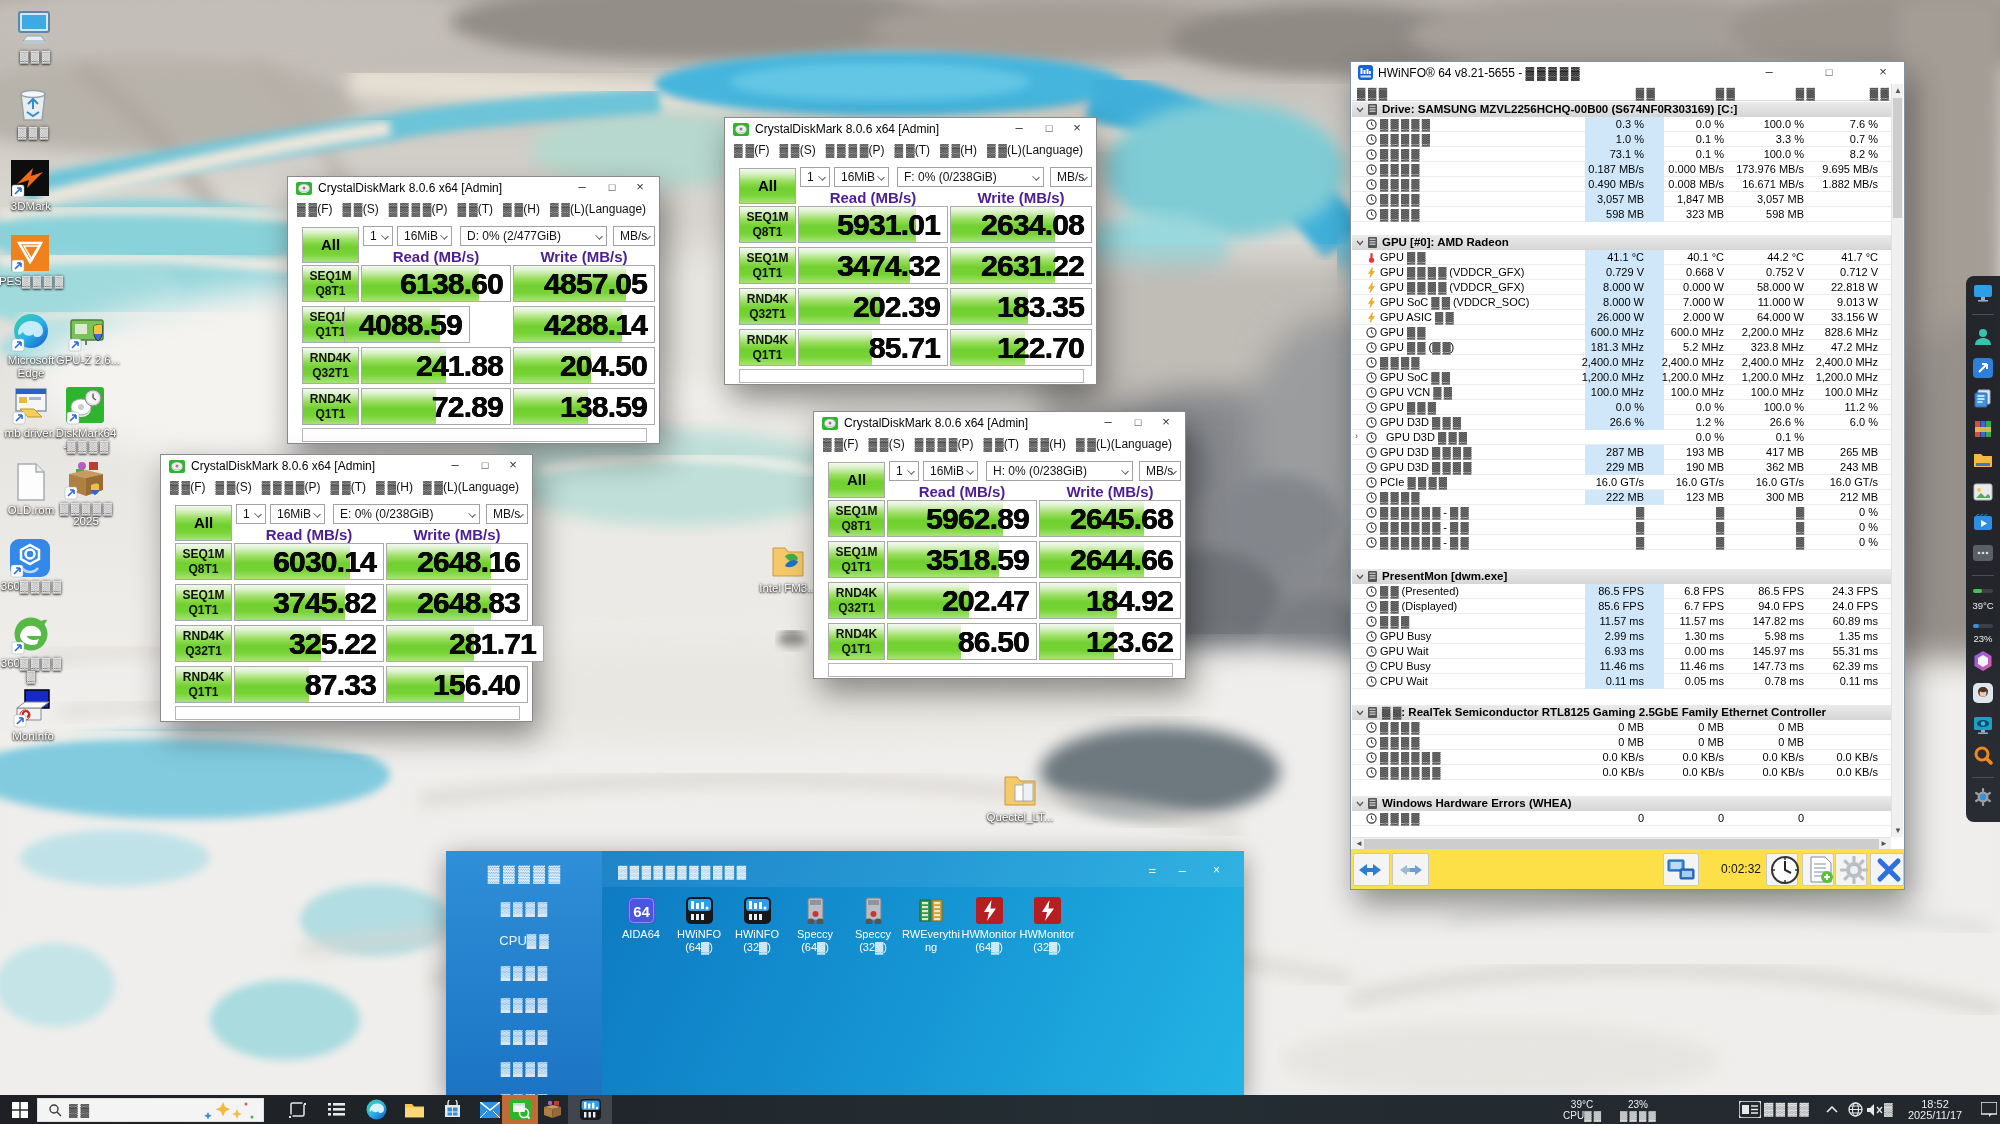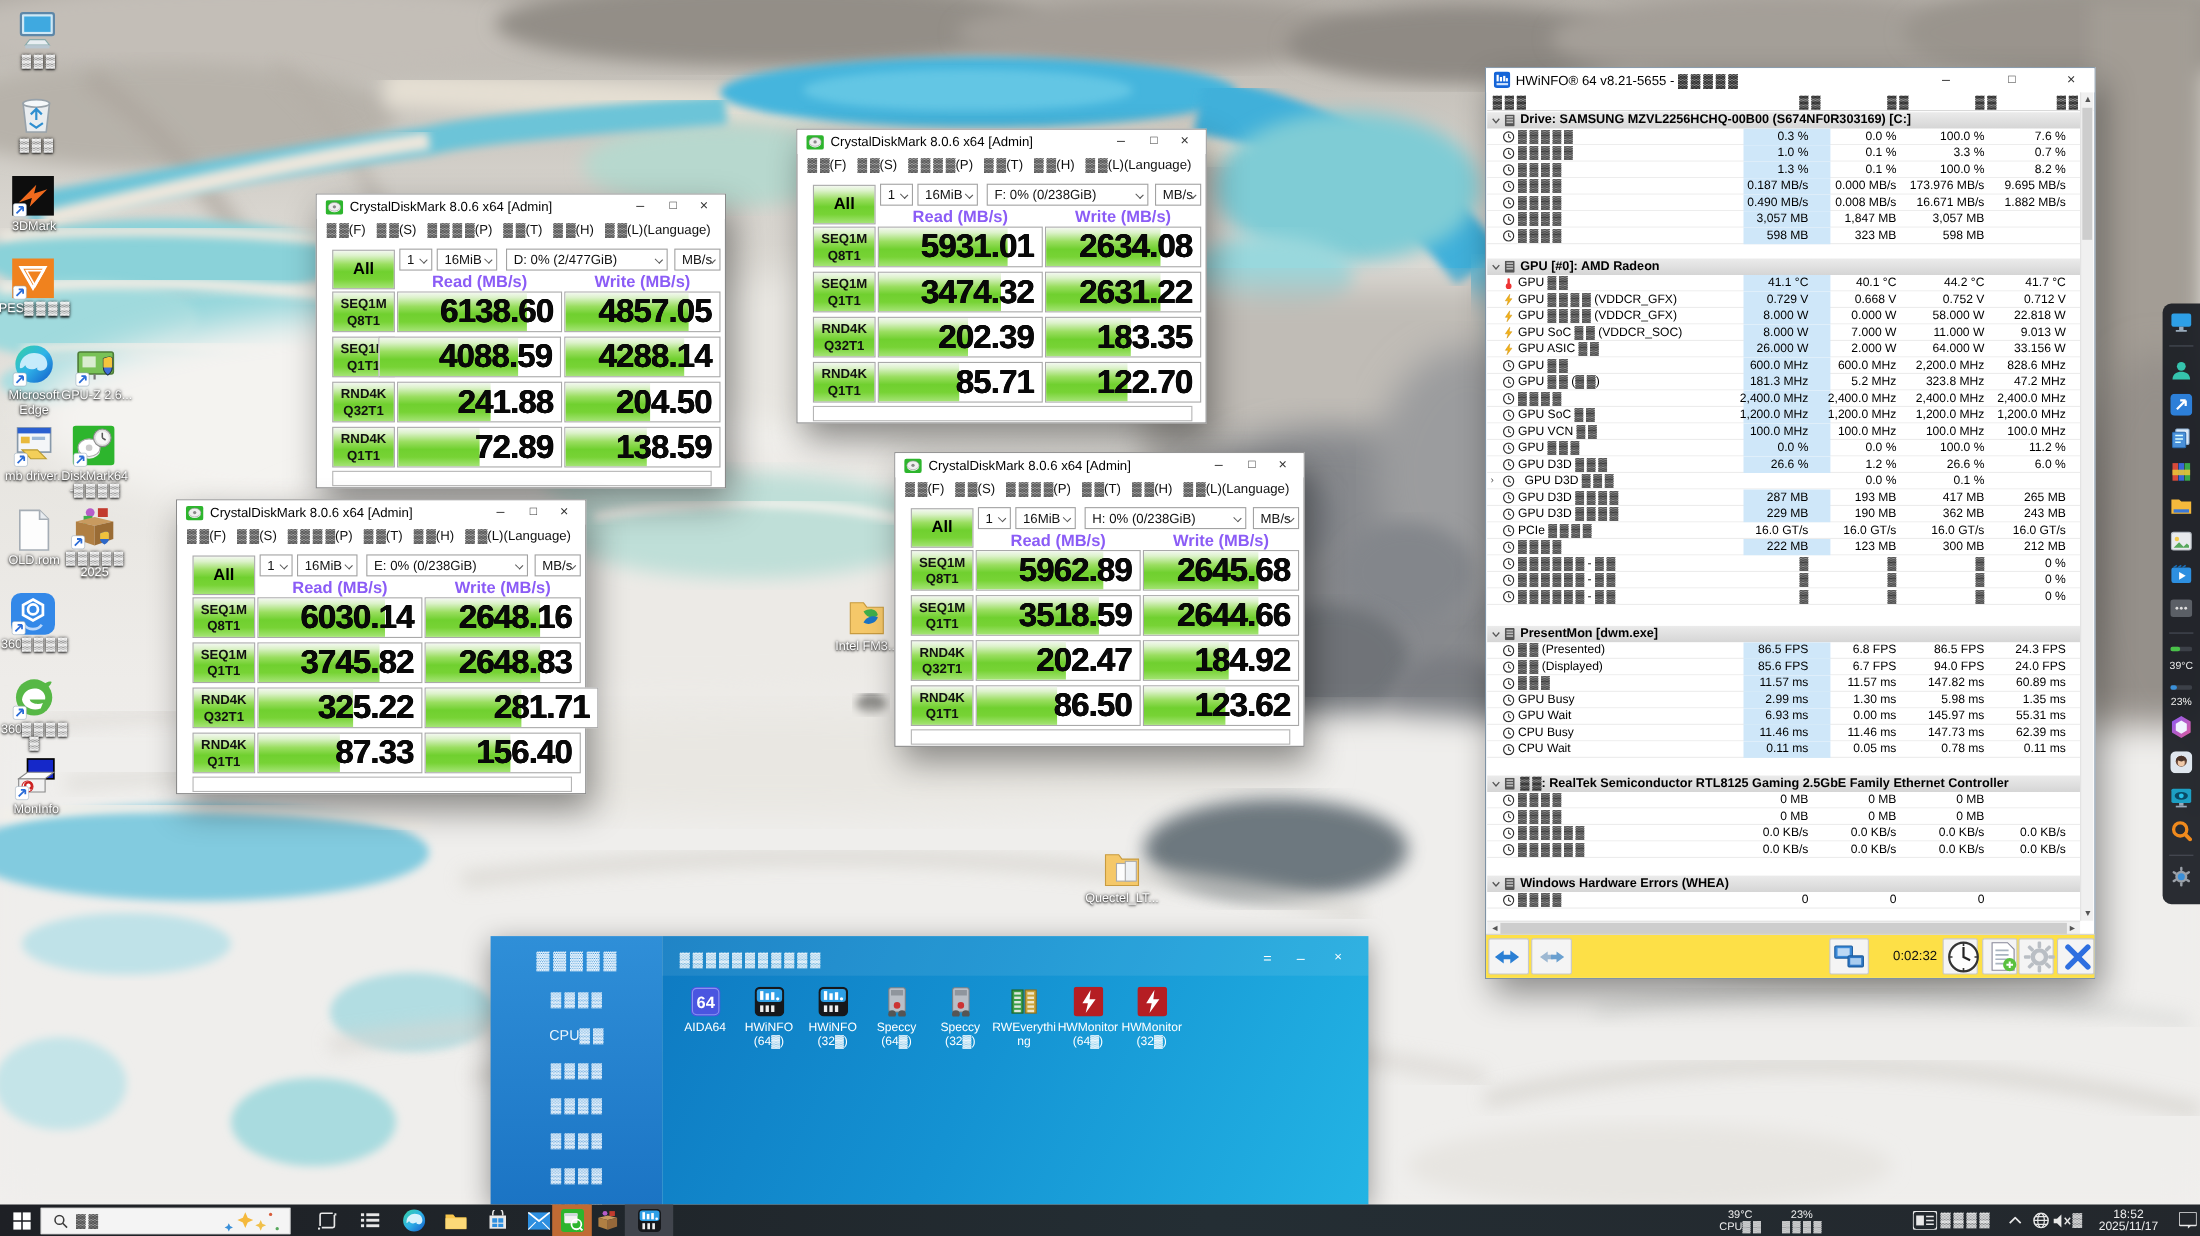--- a/index.html
+++ b/index.html
@@ -13,21 +13,21 @@
 .wglyph{position:absolute;top:0;width:30px;height:22px;text-align:center;color:#333;font-size:13px;line-height:20px}
 
 .cdm-menu{position:absolute;left:9px;top:25px;font-size:12px;color:#111;white-space:nowrap}
 .combo{position:absolute;height:20px;border:1px solid #a2a2a2;background:#fff;font-size:12px;color:#111;line-height:18px;padding-left:6px;white-space:nowrap}
 .combo .cv{position:absolute;right:4px;top:6px;width:6px;height:6px;border-right:1px solid #555;border-bottom:1px solid #555;transform:rotate(45deg) scale(1,.8);transform-origin:center}
 .gcell{position:absolute;border:1px solid #a9a9a9;background:linear-gradient(180deg,#f3f8f0 0%,#dcf2ca 13%,#9ade60 36%,#70d02f 56%,#77d335 76%,#a5e476 100%)}
 .vcell{position:absolute;border:1px solid #a9a9a9;background:#fff;overflow:hidden}
 .vbar{position:absolute;left:0;top:0;bottom:0;background:linear-gradient(180deg,#f3f8f0 0%,#dcf2ca 13%,#9ade60 36%,#70d02f 56%,#77d335 76%,#a5e476 100%)}
 .vtxt{position:absolute;right:7px;top:0;bottom:0;font-weight:bold;font-size:30px;line-height:35px;color:#090909;letter-spacing:-.8px;text-shadow:.3px 0 0 #000,-.3px 0 0 #000}
 .lab2{position:absolute;width:100%;text-align:center;font-weight:bold;font-size:12px;color:#111;line-height:15px}
-.rwhead{position:absolute;font-weight:bold;font-size:15px;color:#8b5cf6}
+.rwhead{position:absolute;font-weight:bold;font-size:15px;color:#4c1d95}
 
 .hw-row{position:absolute;left:1px;right:12px;height:15px;font-size:11px;color:#000;border-bottom:1px solid #ececec;background:#fff}
 .hw-sec{position:absolute;left:1px;right:12px;height:15px;background:linear-gradient(#ebebeb,#d5d5d5);font-size:11.5px;font-weight:bold;color:#000}
 .hw-val{position:absolute;top:1px;width:90px;text-align:right;white-space:nowrap}
 .hw-lab{position:absolute;left:28px;top:1px;white-space:nowrap}
 
 #taskbar{position:absolute;left:0;top:1095px;width:2000px;height:29px;background:linear-gradient(90deg,#1e2025 0%,#20262b 30%,#242e34 55%,#23272c 100%)}
 .tbtxt{position:absolute;color:#eee;font-size:10px;text-align:center;line-height:11px}
 
 #tbx{position:absolute;left:446px;top:851px;width:798px;height:244px;box-shadow:0 6px 24px rgba(0,0,0,.4)}
@@ -362,21 +362,21 @@
       <div class="vtxt">6138.60</div>
     </div>
     <div class="vcell" style="left:225px;top:88px;width:142px;height:37px">
       <div class="vbar" style="width:80%"></div>
       <div class="vtxt">4857.05</div>
     </div>
     <div class="gcell" style="left:14px;top:129px;width:57px;height:37px">
       <div class="lab2" style="top:3px">SEQ1M</div>
       <div class="lab2" style="top:18px">Q1T1</div>
     </div>
-    <div class="vcell" style="left:56px;top:129px;width:166px;height:37px">
+    <div class="vcell" style="left:56px;top:129px;width:126px;height:37px">
       <div class="vbar" style="width:77%"></div>
       <div class="vtxt">4088.59</div>
     </div>
     <div class="vcell" style="left:225px;top:129px;width:142px;height:37px">
       <div class="vbar" style="width:77%"></div>
       <div class="vtxt">4288.14</div>
     </div>
     <div class="gcell" style="left:14px;top:170px;width:57px;height:37px">
       <div class="lab2" style="top:3px">RND4K</div>
       <div class="lab2" style="top:18px">Q32T1</div>
@@ -680,21 +680,21 @@
       <span class="hw-val" style="right:88px">3.3 %</span>
       <span class="hw-val" style="right:14px">0.7 %</span>
     </div>
     <div class="hw-row" style="top:85px">
       <span style="position:absolute;left:233px;top:0;width:79px;height:15px;background:#cfe7f9"></span>
       <svg width="11" height="11" style="position:absolute;left:14px;top:2px">
         <circle cx="5.5" cy="5.5" r="4.6" fill="none" stroke="#333" stroke-width="1.1"></circle>
         <path d="M5.5 2.8 v2.7 l2 1.2" stroke="#333" stroke-width="1" fill="none"></path>
       </svg>
       <span class="hw-lab" style="left:28px"><i>▓▓▓▓</i></span>
-      <span class="hw-val" style="right:248px">1.3 %</span>
+      <span class="hw-val" style="right:248px">73.1 %</span>
       <span class="hw-val" style="right:168px">0.1 %</span>
       <span class="hw-val" style="right:88px">100.0 %</span>
       <span class="hw-val" style="right:14px">8.2 %</span>
     </div>
     <div class="hw-row" style="top:100px">
       <span style="position:absolute;left:233px;top:0;width:79px;height:15px;background:#cfe7f9"></span>
       <svg width="11" height="11" style="position:absolute;left:14px;top:2px">
         <circle cx="5.5" cy="5.5" r="4.6" fill="none" stroke="#333" stroke-width="1.1"></circle>
         <path d="M5.5 2.8 v2.7 l2 1.2" stroke="#333" stroke-width="1" fill="none"></path>
       </svg>

